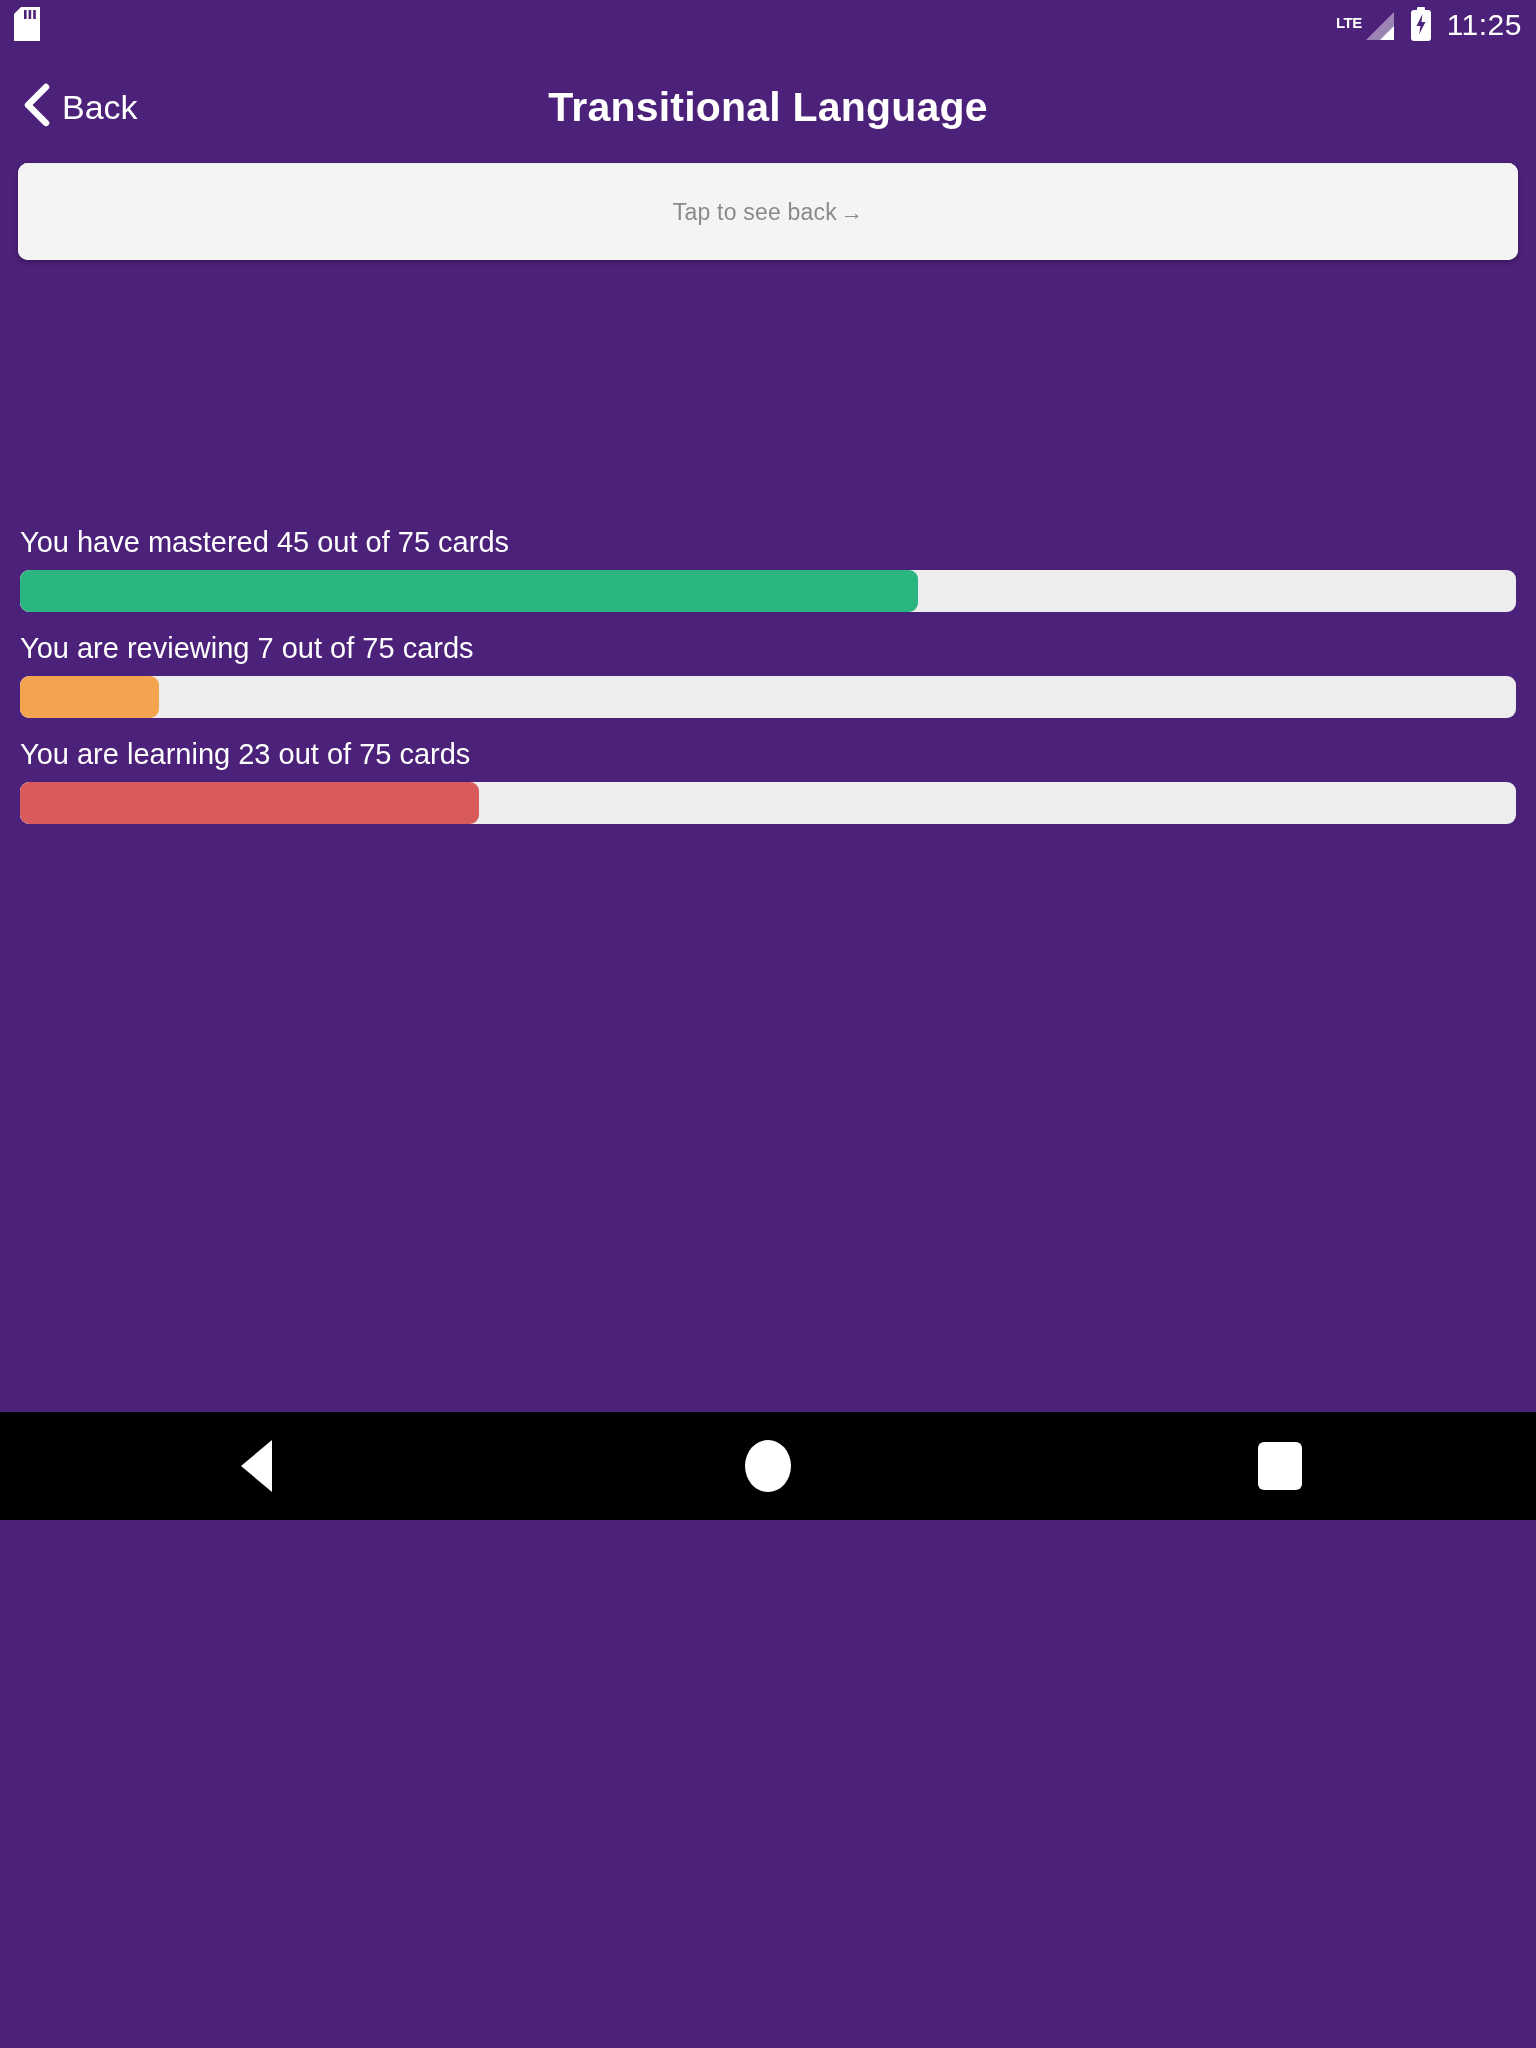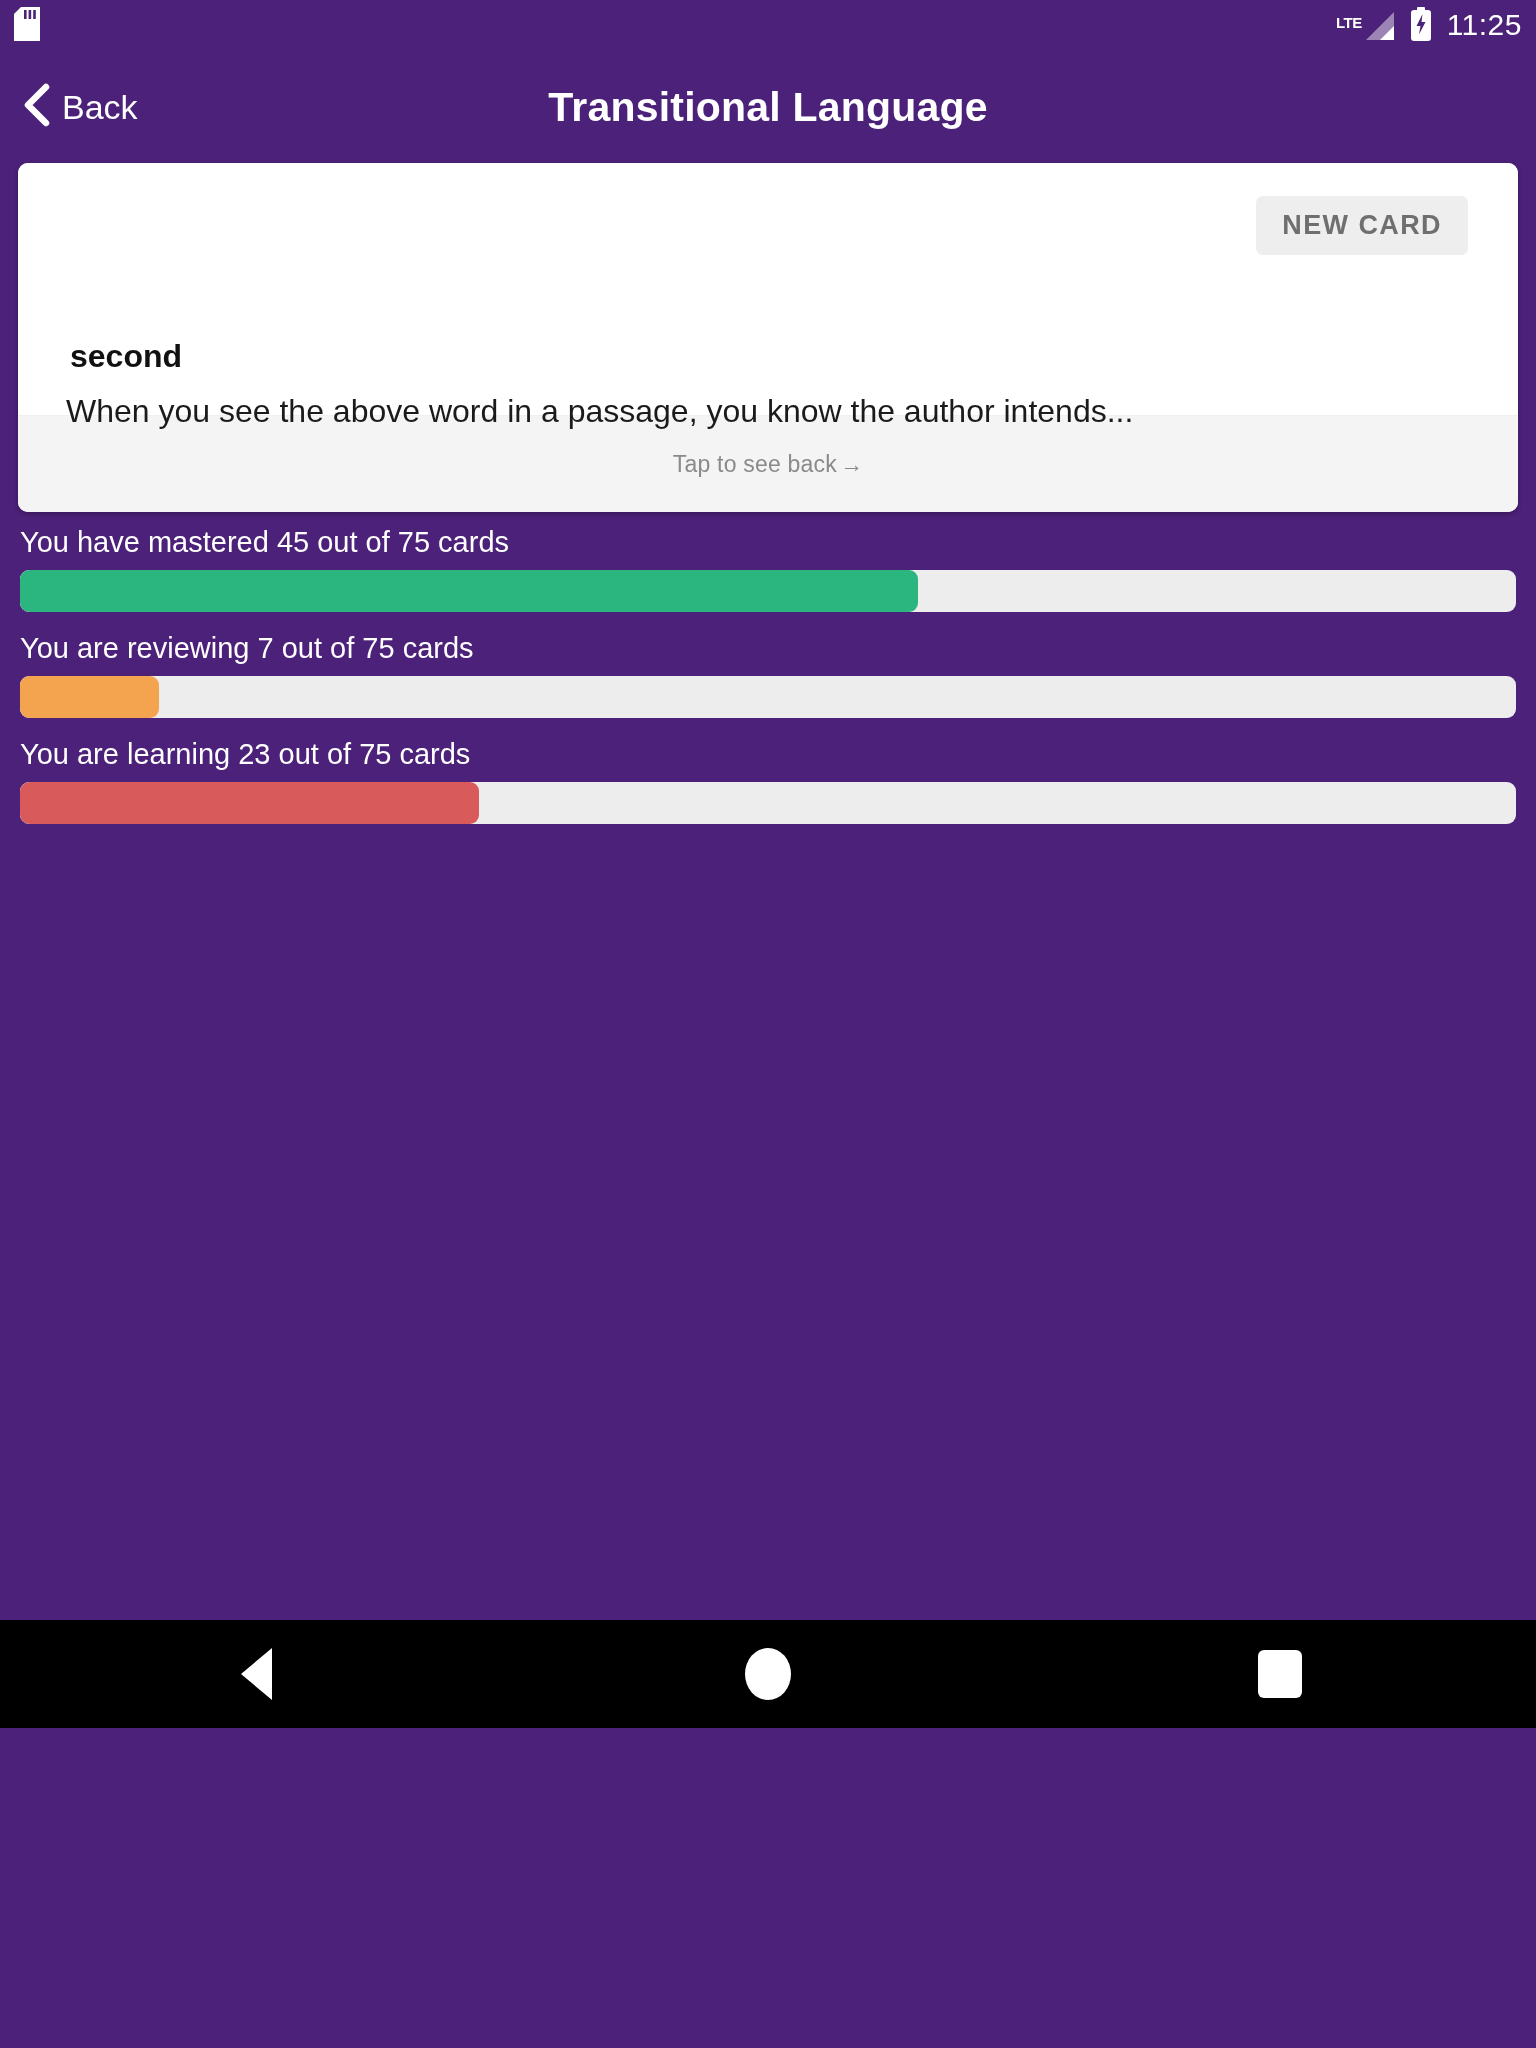--- a/index.html
+++ b/index.html
@@ -4,21 +4,21 @@
 <style>
   * { margin:0; padding:0; box-sizing:border-box; }
   html, body {
     width:1536px; height:2048px;
     background:#4c2179;
     font-family:"Liberation Sans", sans-serif;
     overflow:hidden;
   }
   #screen {
     position:relative;
-    width:1536px; height:1728px;
+    width:1536px; height:1520px;
     background:#4c2179;
   }
 
   
   .statusbar {
     position:absolute; top:0; left:0;
     width:1536px; height:52px;
     display:flex; align-items:center;
     padding:0 14px 0 14px;
   }
@@ -206,25 +206,20 @@
         <svg width="28" height="44" viewBox="0 0 28 44">
           <path d="M24 4 L6 22 L24 40" stroke="#ffffff" stroke-width="6.5" fill="none" stroke-linecap="round" stroke-linejoin="round"></path>
         </svg>
       </span>
       <span class="back-label">Back</span>
     </div>
     <div class="appbar-title">Transitional Language</div>
   </div>
 
   <div class="card">
-    <div class="card-body">
-      <div class="new-card-badge">NEW CARD</div>
-      <div class="card-term">second</div>
-      <div class="card-prompt">When you see the above word in a passage, you know the author intends...</div>
-    </div>
     <div class="card-footer">
       <span class="card-footer-label">
         <span>Tap to see back</span>
         <span>→</span>
       </span>
     </div>
   </div>
 
   <div class="progress-section">
 

